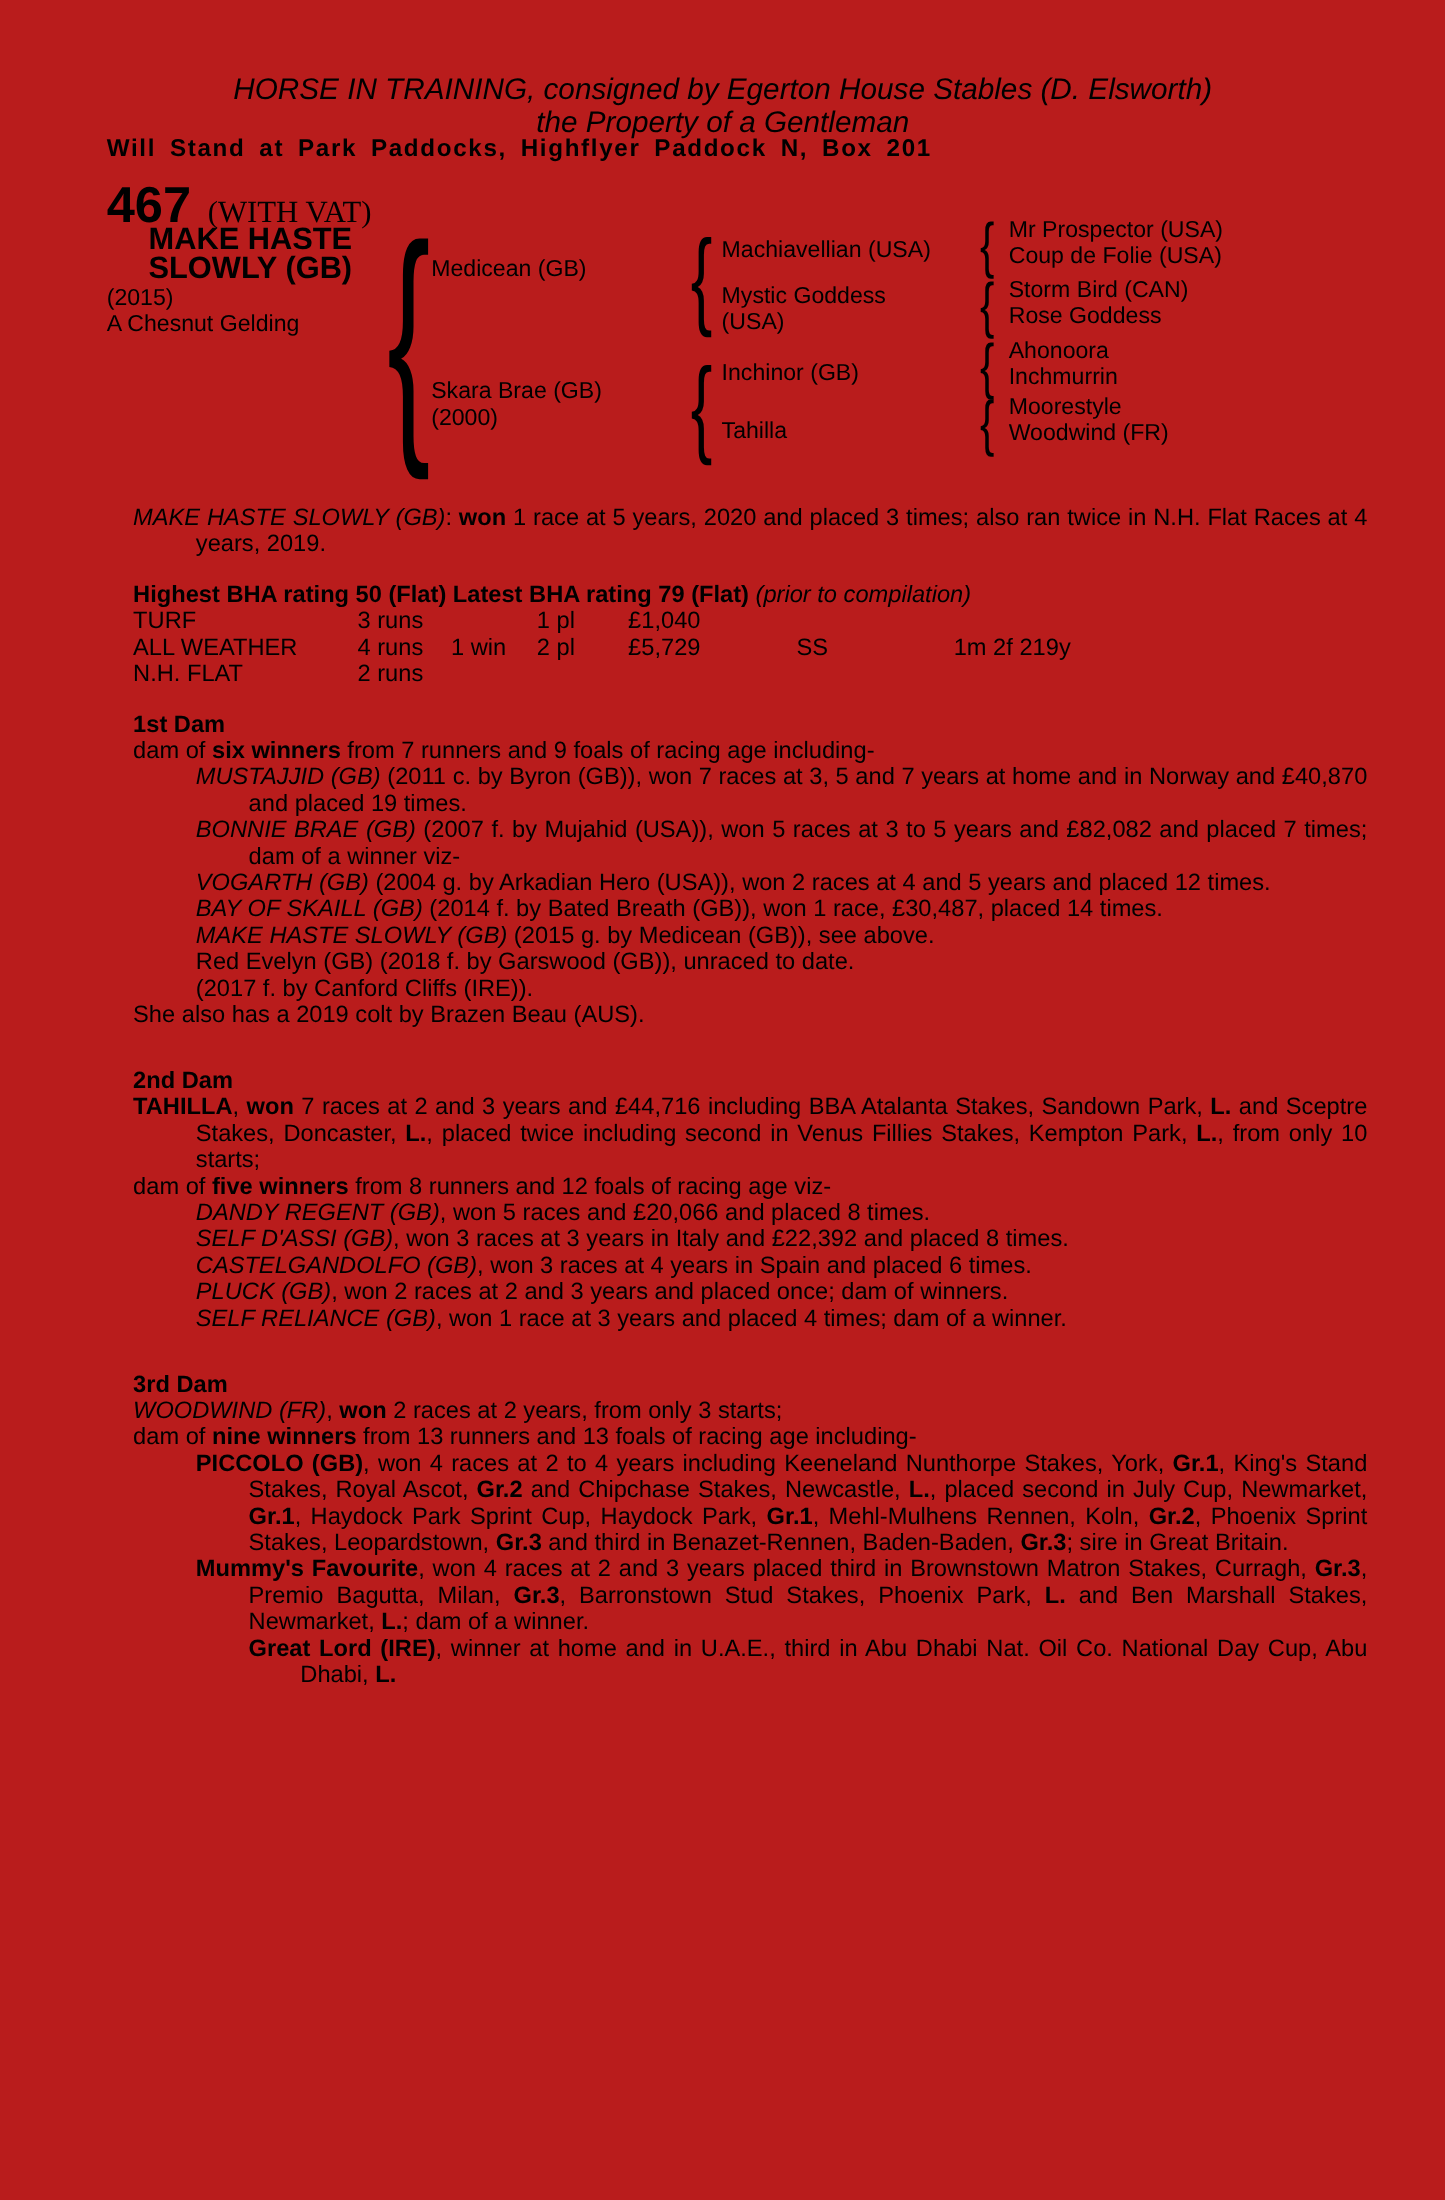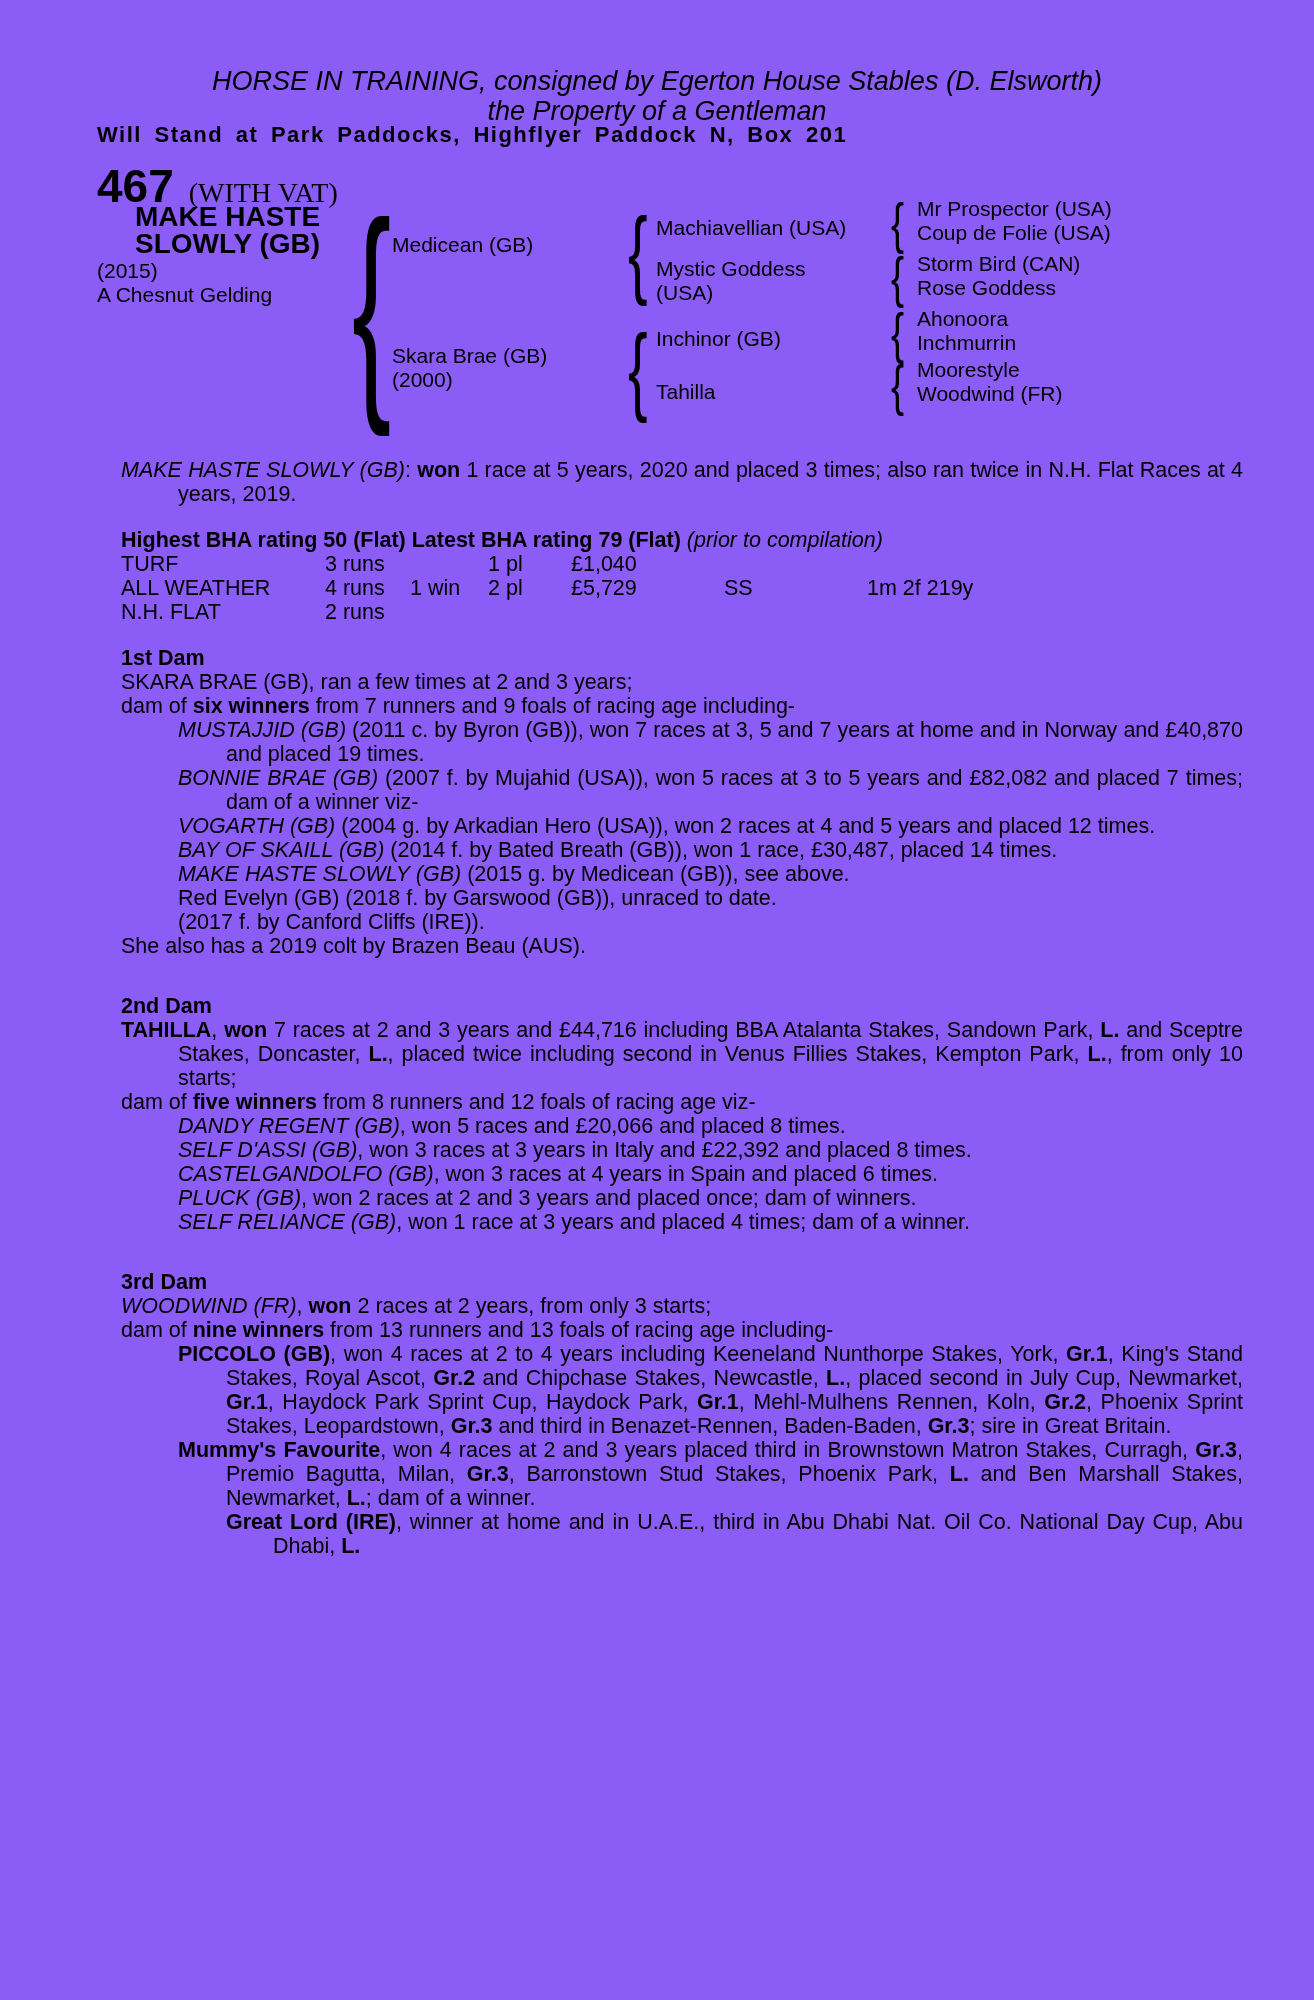--- a/index.html
+++ b/index.html
@@ -1,17 +1,17 @@
 <!DOCTYPE html>
 <html><head>
 <meta charset="utf-8">
 <style>
   html,body{margin:0;padding:0;background:#9a9a9a;}
   .page{
-    position:relative;width:1314px;height:2000px;background:#8b5cf6;
+    position:relative;width:1314px;height:2000px;background:#b91c1c;
     font-family:"Liberation Sans","DejaVu Sans",sans-serif;color:#000;
     margin:0 auto;overflow:hidden;
   }
   
   .hdr-line{position:absolute;left:0;width:100%;text-align:center;font-style:italic;font-size:27px;line-height:30px;}
   .hdr3{
     position:absolute;left:97px;top:122px;font-weight:bold;font-size:22px;
     letter-spacing:1.5px;word-spacing:5px;white-space:nowrap;
   }
   
@@ -113,21 +113,20 @@
         <div class="rec-cell">1m 2f 219y</div>
         <div class="rec-cell">N.H. FLAT</div>
         <div class="rec-cell">2 runs</div>
         <div class="rec-cell"></div>
         <div class="rec-cell"></div>
         <div class="rec-cell"></div>
         <div class="rec-cell"></div>
         <div class="rec-cell"></div>
       </div>
       <p class="head sp">1st Dam</p>
-      <p class="j"><span>SKARA BRAE (GB), ran a few times at 2 and 3 years;</span></p>
       <p class="j"><span>dam of </span><span class="b">six winners</span><span> from 7 runners and 9 foals of racing age including-</span></p>
       <p class="l1"><span class="i">MUSTAJJID (GB)</span><span> (2011 c. by Byron (GB)), won 7 races at 3, 5 and 7 years at home and in Norway and £40,870 and placed 19 times.</span></p>
       <p class="l1"><span class="i">BONNIE BRAE (GB)</span><span> (2007 f. by Mujahid (USA)), won 5 races at 3 to 5 years and £82,082 and placed 7 times; dam of a winner viz-</span></p>
       <p class="l1"><span class="i">VOGARTH (GB)</span><span> (2004 g. by Arkadian Hero (USA)), won 2 races at 4 and 5 years and placed 12 times.</span></p>
       <p class="l1"><span class="i">BAY OF SKAILL (GB)</span><span> (2014 f. by Bated Breath (GB)), won 1 race, £30,487, placed 14 times.</span></p>
       <p class="l1"><span class="i">MAKE HASTE SLOWLY (GB)</span><span> (2015 g. by Medicean (GB)), see above.</span></p>
       <p class="l1"><span>Red Evelyn (GB) (2018 f. by Garswood (GB)), unraced to date.</span></p>
       <p class="l1"><span>(2017 f. by Canford Cliffs (IRE)).</span></p>
       <p class="j"><span>She also has a 2019 colt by Brazen Beau (AUS).</span></p>
       <p class="head sp2">2nd Dam</p>

